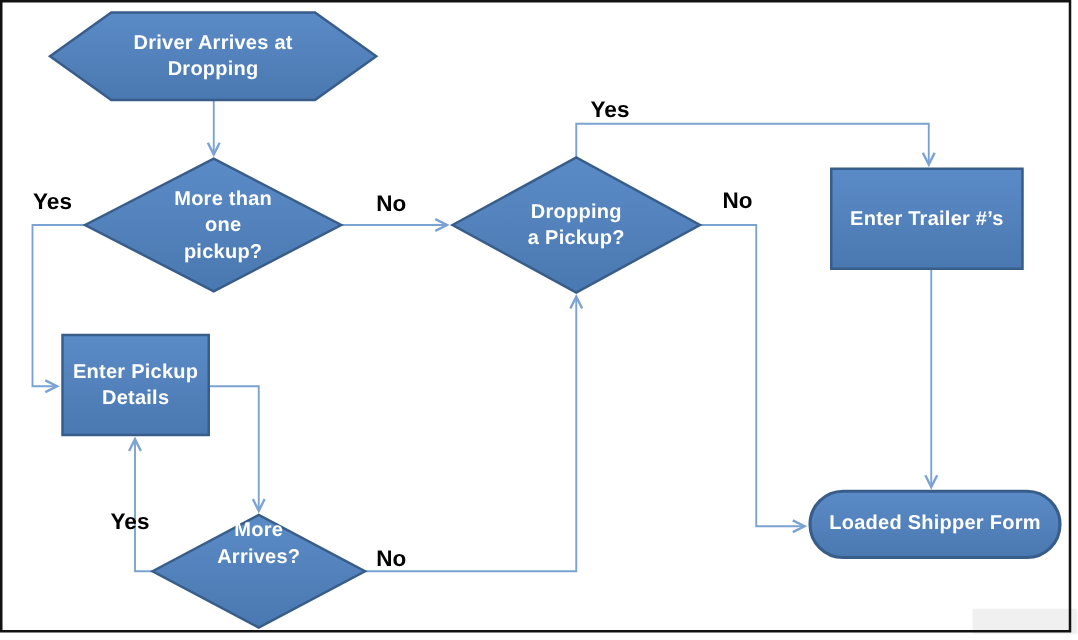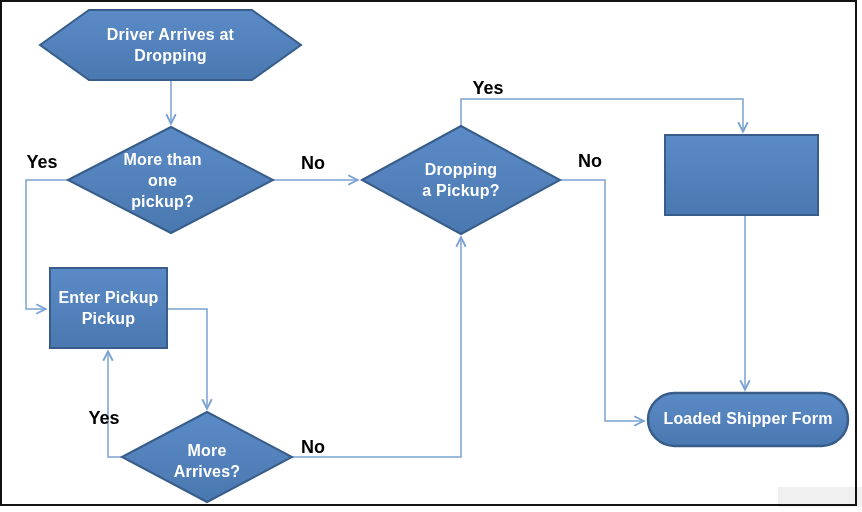--- a/index.html
+++ b/index.html
@@ -101,41 +101,44 @@
       <rect x="665" y="135" width="153" height="80"></rect>
       <rect x="648" y="393" width="200" height="53" rx="26.5" ry="26.5" stroke-width="2.5"></rect>
     </g>
   </svg>
 
   <div class="node-label" style="left:40px; top:10px; width:261px; height:70px;">
     <div>Driver Arrives at</div>
     <div>Dropping</div>
   </div>
 
-  <div class="node-label" style="left:60px; top:127px; width:205px; height:106px;">
+  <div class="node-label" style="left:76px; top:127px; width:205px; height:106px;">
     <div>More than</div>
     <div>one</div>
     <div>pickup?</div>
   </div>
 
   <div class="node-label" style="left:362px; top:126px; width:198px; height:108px;">
     <div>Dropping</div>
     <div>a Pickup?</div>
   </div>
 
   <div class="node-label" style="left:50px; top:268px; width:117px; height:80px;">
     <div>Enter Pickup</div>
-    <div>Pickup</div>
+    <div>Details</div>
   </div>
 
-  <div class="node-label" style="left:122px; top:416px; width:170px; height:90px;">
+  <div class="node-label" style="left:122px; top:390px; width:170px; height:90px;">
     <div>More</div>
     <div>Arrives?</div>
   </div>
 
+  <div class="node-label" style="left:665px; top:135px; width:153px; height:80px;">
+    <div>Enter Trailer #’s</div>
+  </div>
 
   <div class="node-label" style="left:648px; top:393px; width:200px; height:51px;">
     <div>Loaded Shipper Form</div>
   </div>
 
   <div class="edge-label" style="left:42px; top:162px;">Yes</div>
   <div class="edge-label" style="left:313px; top:163px;">No</div>
   <div class="edge-label" style="left:488px; top:88px;">Yes</div>
   <div class="edge-label" style="left:590px; top:161px;">No</div>
   <div class="edge-label" style="left:104px; top:418px;">Yes</div>

